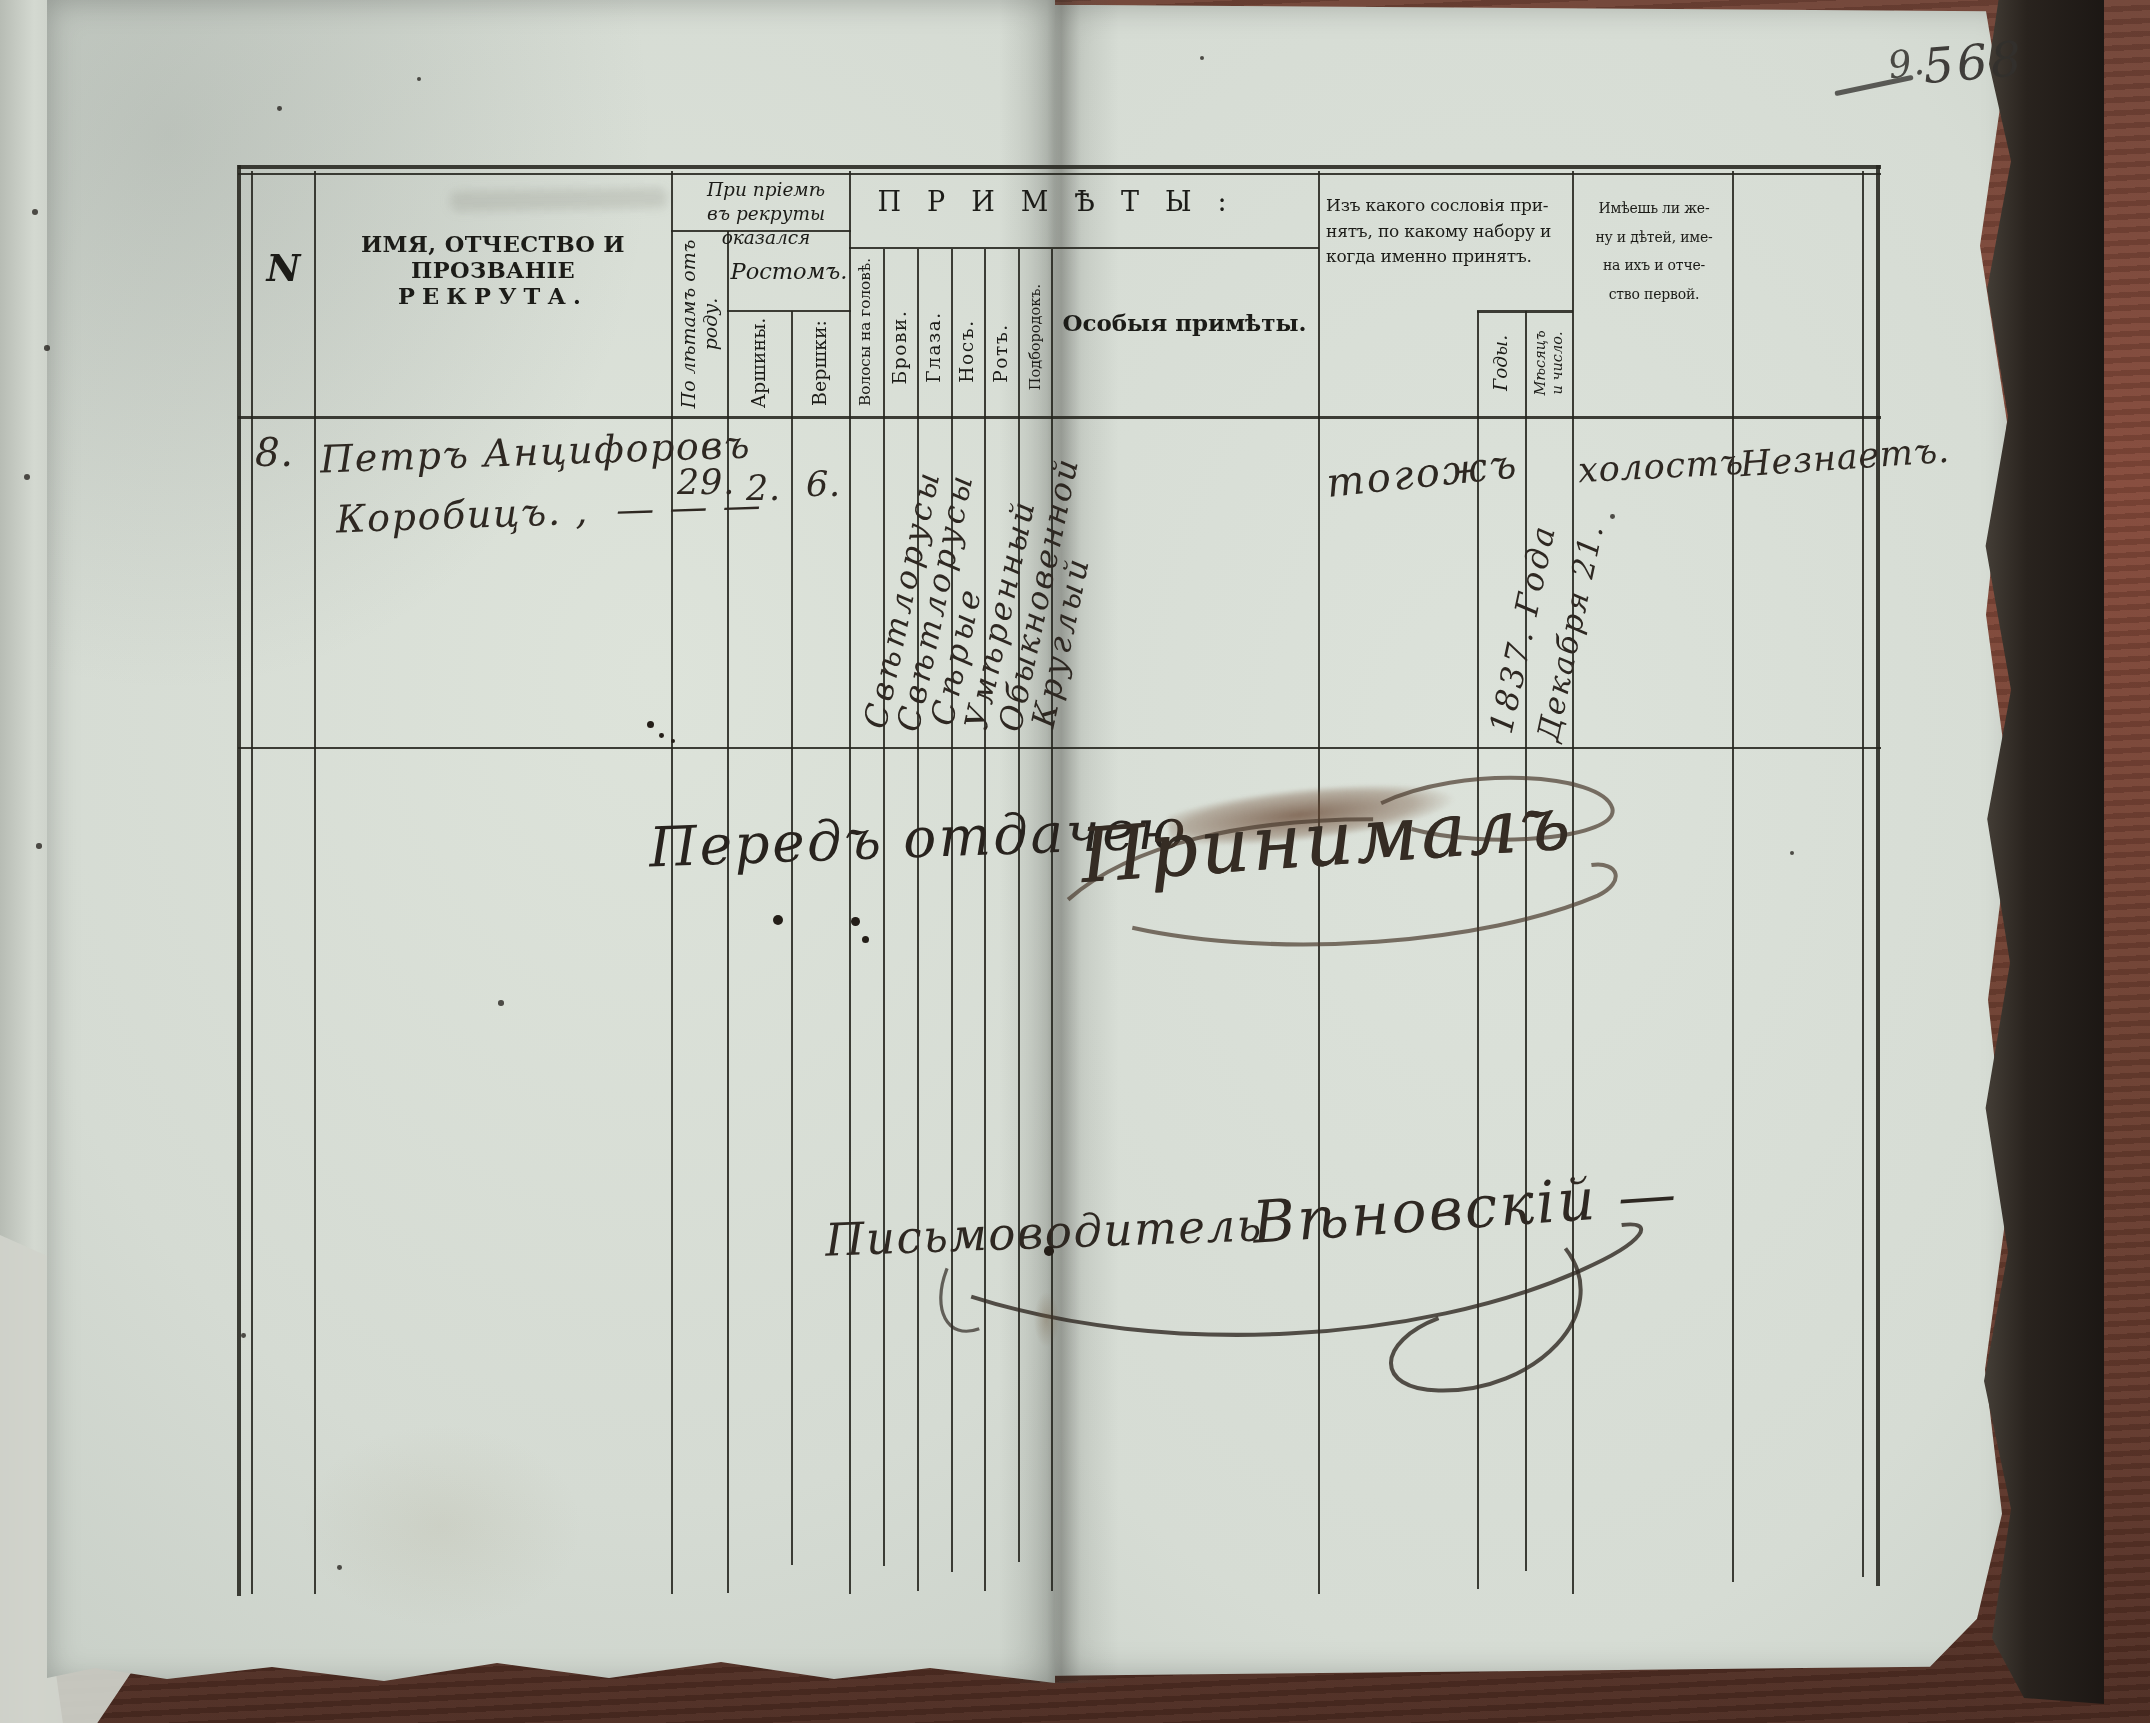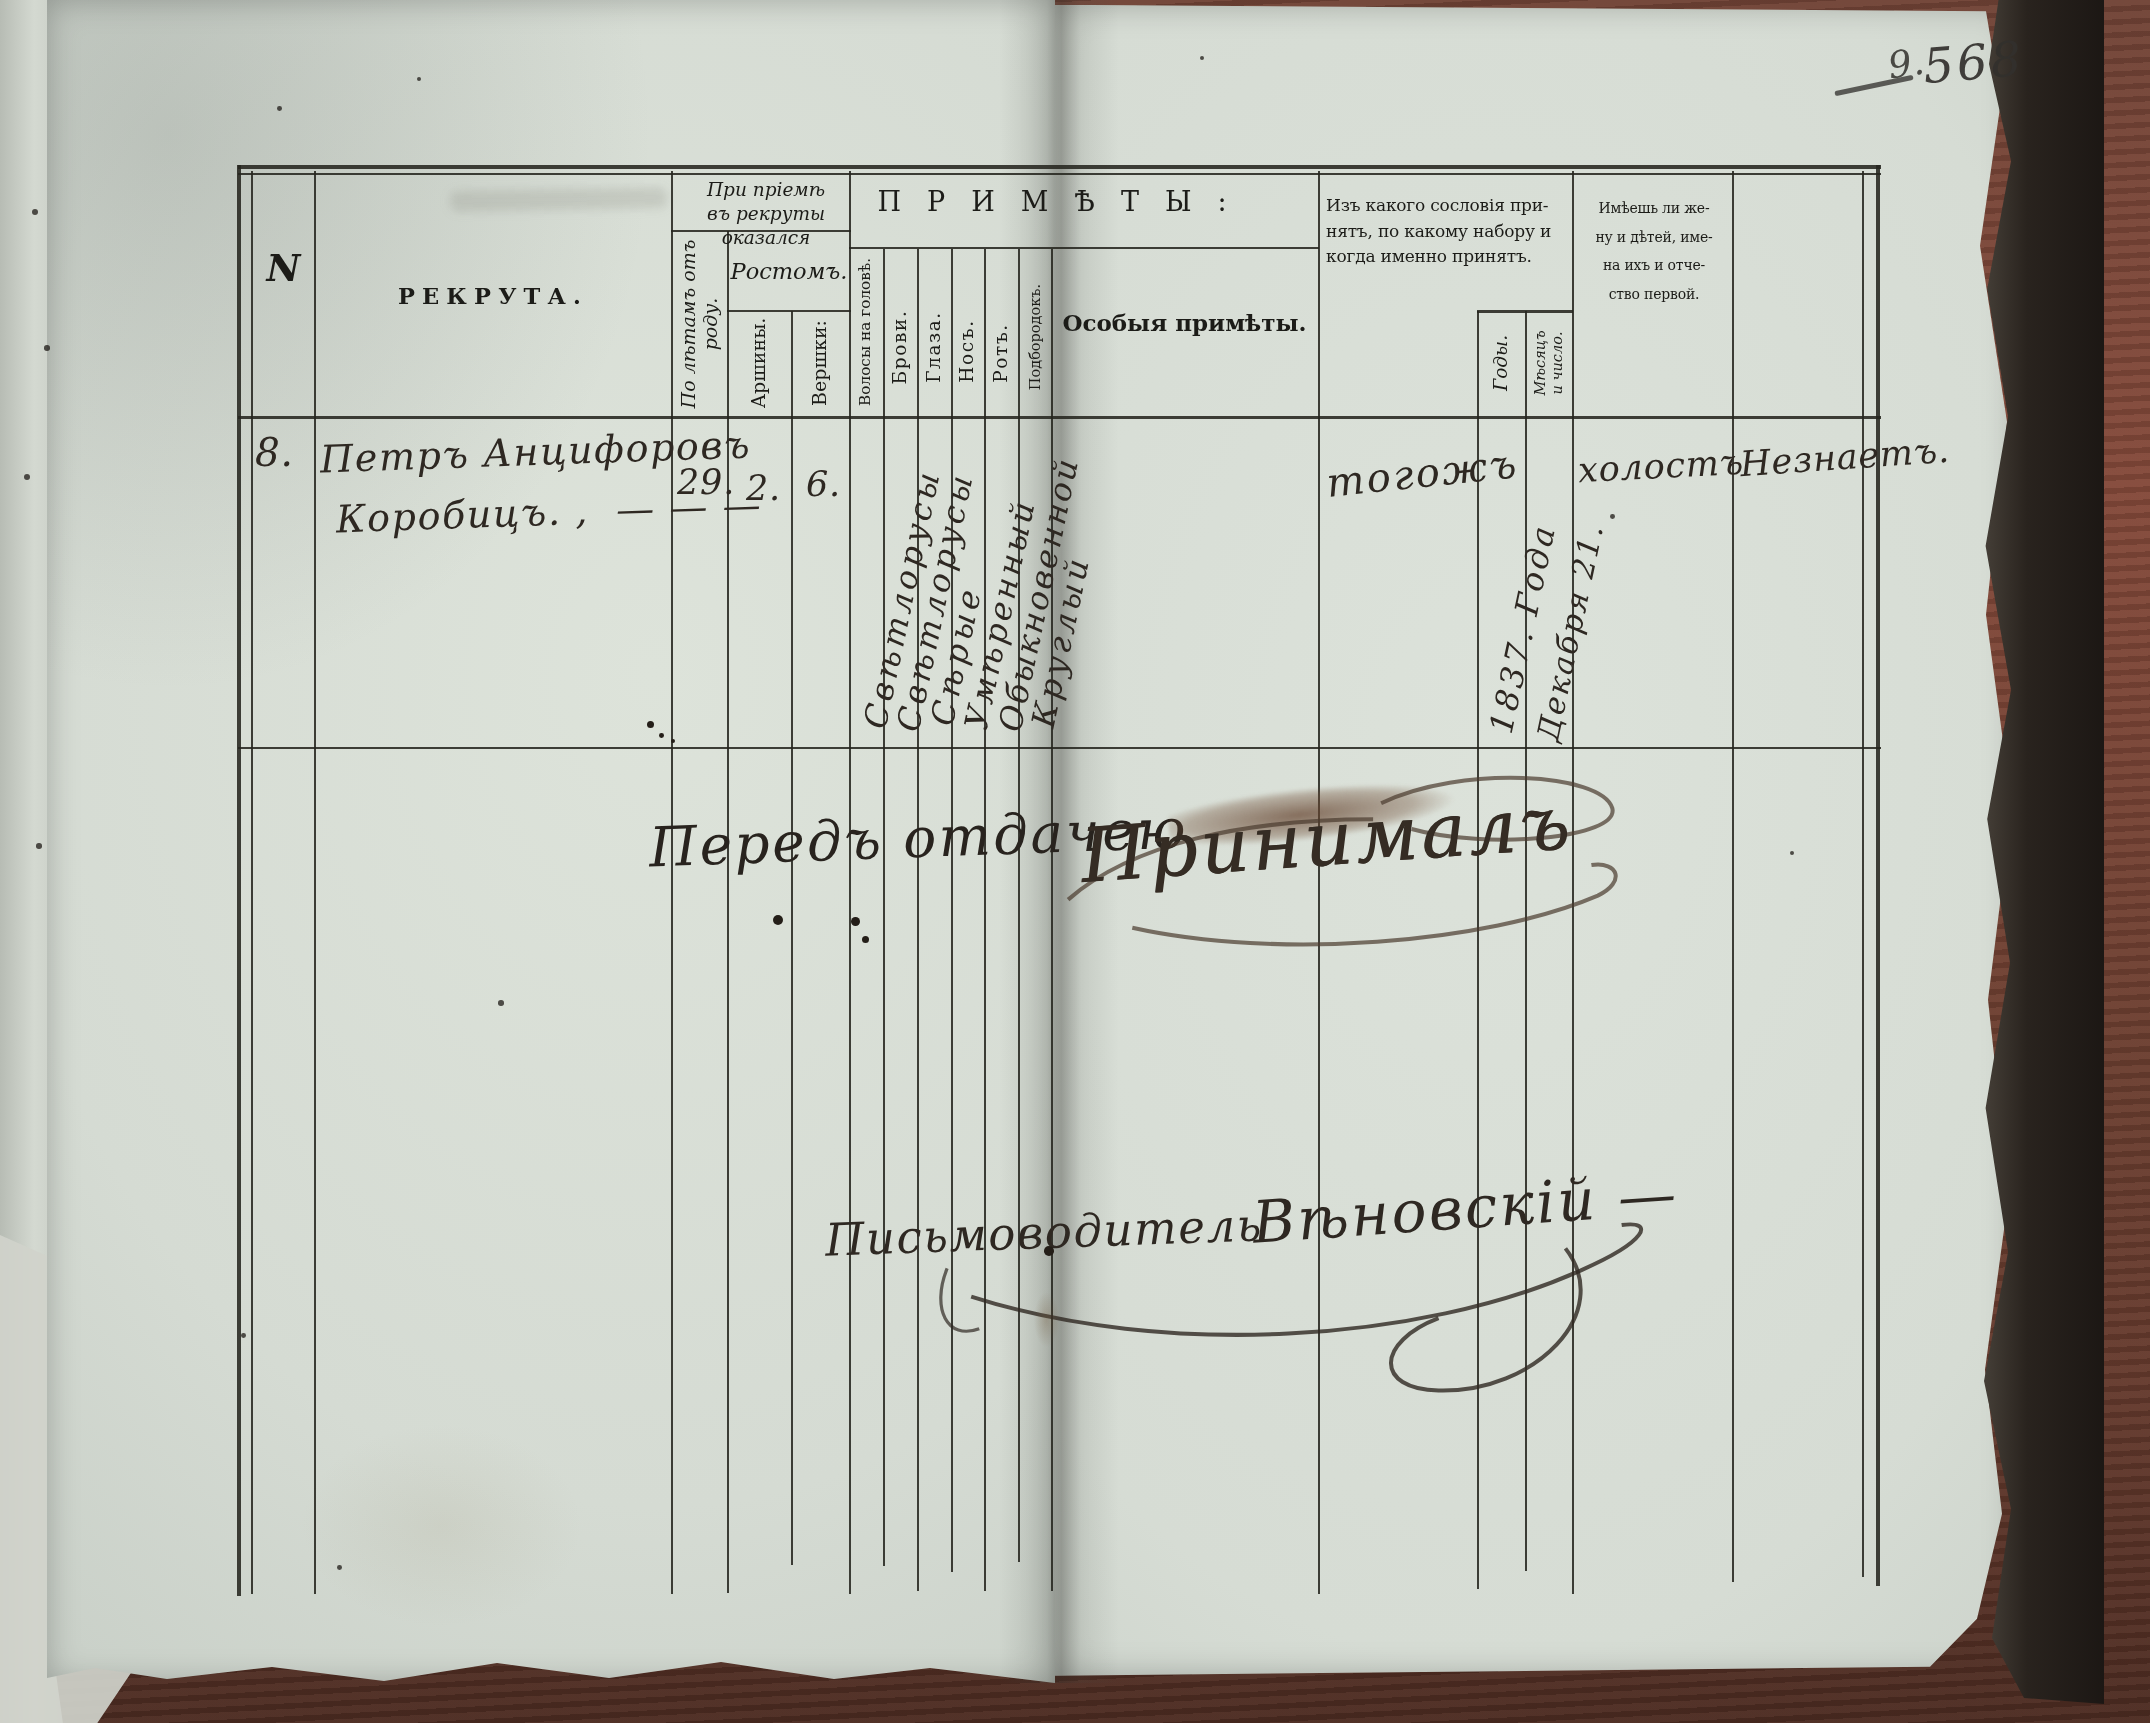--- a/index.html
+++ b/index.html
@@ -96,20 +96,21 @@
   <div class="hl" style="left:238px;top:165px;width:1643px;height:4px;"></div>
   <div class="hl" style="left:238px;top:173px;width:1643px;height:1.6px;"></div>
   <div class="hl" style="left:671px;top:230px;width:180px;height:2.4px;"></div>
   <div class="hl" style="left:849px;top:247px;width:470px;height:2.4px;"></div>
   <div class="hl" style="left:727px;top:310px;width:124px;height:2.4px;"></div>
   <div class="hl" style="left:1477px;top:310px;width:96px;height:3.2px;"></div>
   <div class="hl" style="left:238px;top:416px;width:1643px;height:3.2px;"></div>
   <div class="hl" style="left:238px;top:747px;width:1643px;height:1.6px;"></div>
 
   <div class="pt it b c" style="left:254px;top:246px;width:59px;font-size:37px;">N</div>
+  <div class="pt b c" style="left:315px;top:231px;width:356px;font-size:22.5px;letter-spacing:0.4px;">ИМЯ, ОТЧЕСТВО И ПРОЗВАНІЕ</div>
   <div class="pt b c" style="left:315px;top:283px;width:356px;font-size:22.5px;letter-spacing:7.2px;">РЕКРУТА.</div>
   <div class="pt it c pre" style="left:673px;top:178px;width:186px;font-size:18.5px;line-height:1.3;">При пріемѣ
 въ рекруты
 оказался</div>
   <div class="pt it vrot" style="left:700px;top:324px;font-size:19px;">По лѣтамъ отъ
 роду.</div>
   <div class="pt it c" style="left:729px;top:258px;width:120px;font-size:22.5px;">Ростомъ.</div>
   <div class="pt vrot" style="left:759px;top:363px;font-size:19px;">Аршины.</div>
   <div class="pt vrot" style="left:820px;top:363px;font-size:19px;">Вершки:</div>
   <div class="pt c" style="left:849px;top:186px;width:419px;font-size:27px;letter-spacing:26px;text-indent:13px;">ПРИМѢТЫ:</div>

